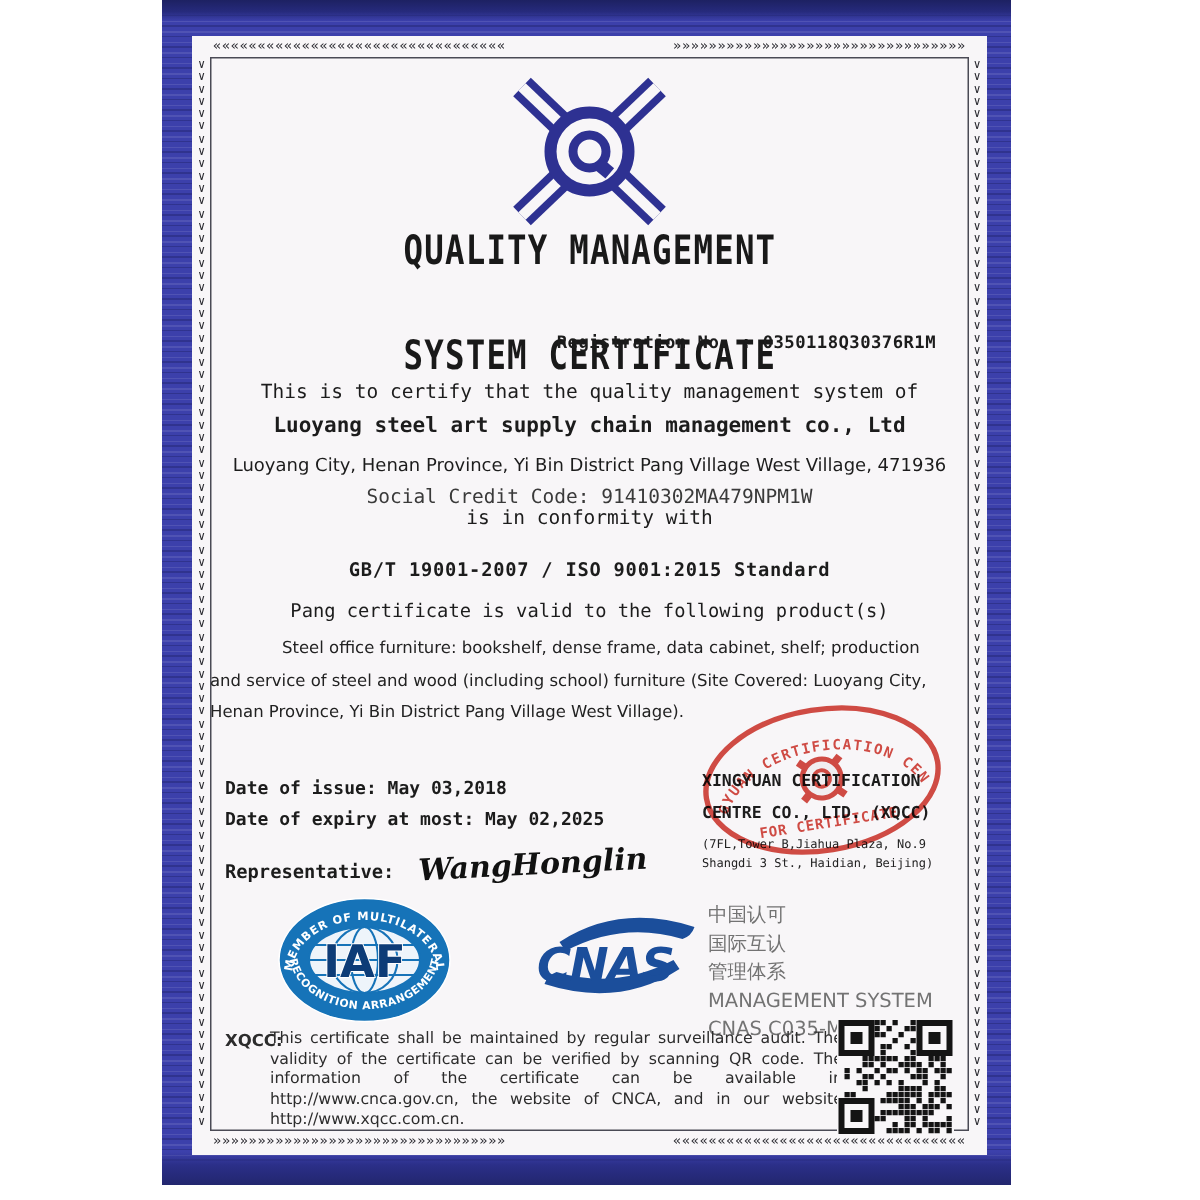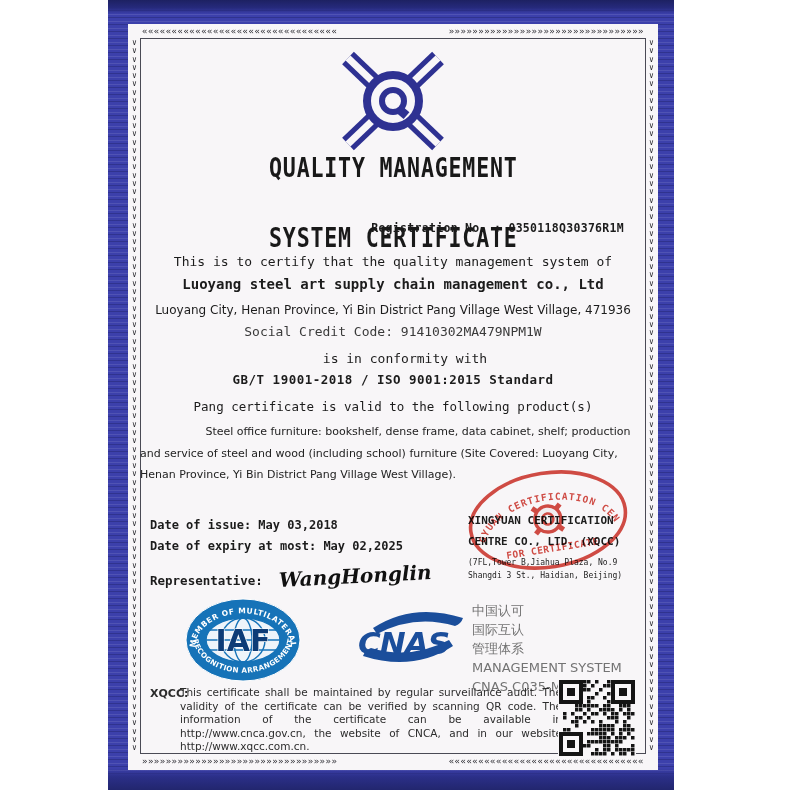--- a/index.html
+++ b/index.html
@@ -33,26 +33,26 @@
   .ctr{left:0;width:100%;text-align:center;}
   .logo{left:50%;transform:translateX(-50%);top:26px;}
   .title{top:126px;}
   .title .tt{display:inline-block;transform:scaleX(.8);text-align:left;
         font:700 27px/35px "DejaVu Sans Mono",monospace;letter-spacing:1px;color:#191919;white-space:pre-line;}
   .reg{top:197px;right:34px;font:700 11.5px "DejaVu Sans Mono",monospace;letter-spacing:.3px;}
   .certify{top:230px;font:13px "DejaVu Sans Mono",monospace;}
   .company{top:252px;font:700 14px "DejaVu Sans Mono",monospace;}
   .addr{top:279px;font:12px "DejaVu Sans",sans-serif;}
   .social{top:300px;font:13px "DejaVu Sans Mono",monospace;color:#3a3a3a;}
-  .conform{top:327px;font:13px "DejaVu Sans Mono",monospace;padding-left:12px;}
+  .conform{top:314px;font:13px "DejaVu Sans Mono",monospace;}
   .standard{top:348px;font:700 12.5px "DejaVu Sans Mono",monospace;letter-spacing:.5px;}
   .valid{top:375px;font:12.5px "DejaVu Sans Mono",monospace;}
   .products{top:397px;left:12px;width:508px;font:11px/21.5px "DejaVu Sans",sans-serif;color:#222;}
   .products div{white-space:nowrap;}
-  .products .ind{text-indent:48px;text-align:center;}
+  .products .ind{text-indent:48px;}
   .dates{left:22px;top:491px;font:700 12px/21px "DejaVu Sans Mono",monospace;}
   .reprow{left:22px;top:542px;display:flex;align-items:baseline;}
   .replabel{font:700 12.5px "DejaVu Sans Mono",monospace;}
   .signature{font:700 italic 20px "DejaVu Serif",serif;margin-left:16px;
         transform:rotate(-3deg) translateY(-2px);color:#111;}
   .issuer{left:340px;top:487px;font:700 11px/20.5px "DejaVu Sans Mono",monospace;z-index:1;}
   .issuer-addr{left:340px;top:532px;font:8px/13px "DejaVu Sans Mono",monospace;color:#222;z-index:1;}
   .stamp{left:338px;top:444px;z-index:3;opacity:.88;mix-blend-mode:multiply;
         transform:rotate(-9deg);}
   .iaf{left:57px;top:574px;}
@@ -277,21 +277,21 @@
       <span>SYSTEM CERTIFICATE</span></span>
     </div>
 
     <div class="abs reg">Registration No. : 0350118Q30376R1M</div>
 
     <div class="abs ctr certify">This is to certify that the quality management system of</div>
     <div class="abs ctr company">Luoyang steel art supply chain management co., Ltd</div>
     <div class="abs ctr addr">Luoyang City, Henan Province, Yi Bin District Pang Village West Village, 471936</div>
     <div class="abs ctr social">Social Credit Code: 91410302MA479NPM1W</div>
     <div class="abs ctr conform">is in conformity with</div>
-    <div class="abs ctr standard">GB/T 19001-2018 / ISO 9001:2015 Standard</div>
+    <div class="abs ctr standard">GB/T 19001-2007 / ISO 9001:2015 Standard</div>
     <div class="abs ctr valid">Pang certificate is valid to the following product(s)</div>
 
     <div class="abs products">
       <div class="ind">Steel office furniture: bookshelf, dense frame, data cabinet, shelf; production</div>
       <div>and service of steel and wood (including school) furniture (Site Covered: Luoyang City,</div>
       <div>Henan Province, Yi Bin District Pang Village West Village).</div>
     </div>
 
     <div class="abs dates">
       <div>Date of issue: May 03,2018</div>

